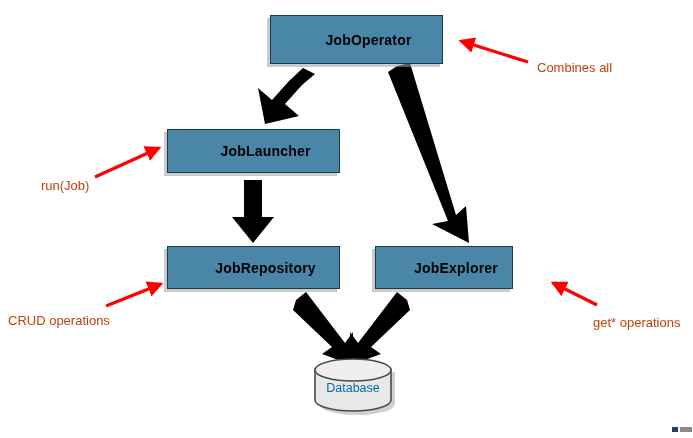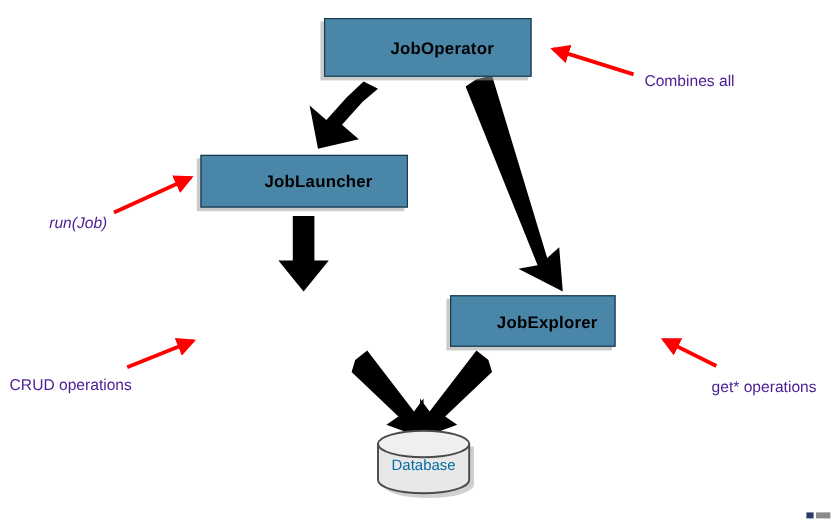--- a/index.html
+++ b/index.html
@@ -50,21 +50,21 @@
     font-family: "Liberation Sans", sans-serif;
     font-size: 12.5px;
     color: #0369a1;
     white-space: nowrap;
     text-align: center;
   }
   .annotation {
     position: absolute;
     font-family: "Liberation Sans", sans-serif;
     font-size: 13px;
-    color: #4c1d95;
+    color: #c2410c;
     white-space: nowrap;
   }
   .corner-mark {
     position: absolute;
     display: flex;
     gap: 2px;
     align-items: center;
   }
   .corner-mark i {
     display: block;
@@ -133,30 +133,33 @@
   </svg>
 
   <div class="node" style="left:270px; top:15px; width:173px; height:49px;">
     <span class="node-label">JobOperator</span>
   </div>
 
   <div class="node" style="left:167px; top:129px; width:173px; height:44px;text-align:right;">
     <span class="node-label">JobLauncher</span>
   </div>
 
+  <div class="node" style="left:167px; top:246px; width:173px; height:43px;">
+    <span class="node-label">JobRepository</span>
+  </div>
 
   <div class="node" style="left:375px; top:246px; width:138px; height:43px;">
     <span class="node-label">JobExplorer</span>
   </div>
 
   <div class="db-label" style="left:313px; top:381px; width:80px;">Database</div>
 
   <div class="annotation" style="left:537px; top:60px;">Combines all</div>
 
-  <div class="annotation" style="left:41px; top:178px;font-style:italic;">run(Job)</div>
+  <div class="annotation" style="left:41px; top:178px;">run(Job)</div>
 
   <div class="annotation" style="left:593px; top:315px;">get* operations</div>
 
   <div class="annotation" style="left:8px; top:313px;">CRUD operations</div>
 
   <div class="corner-mark" style="left:672px; top:427px;">
     <i></i>
     <i class="b"></i>
   </div>
 

